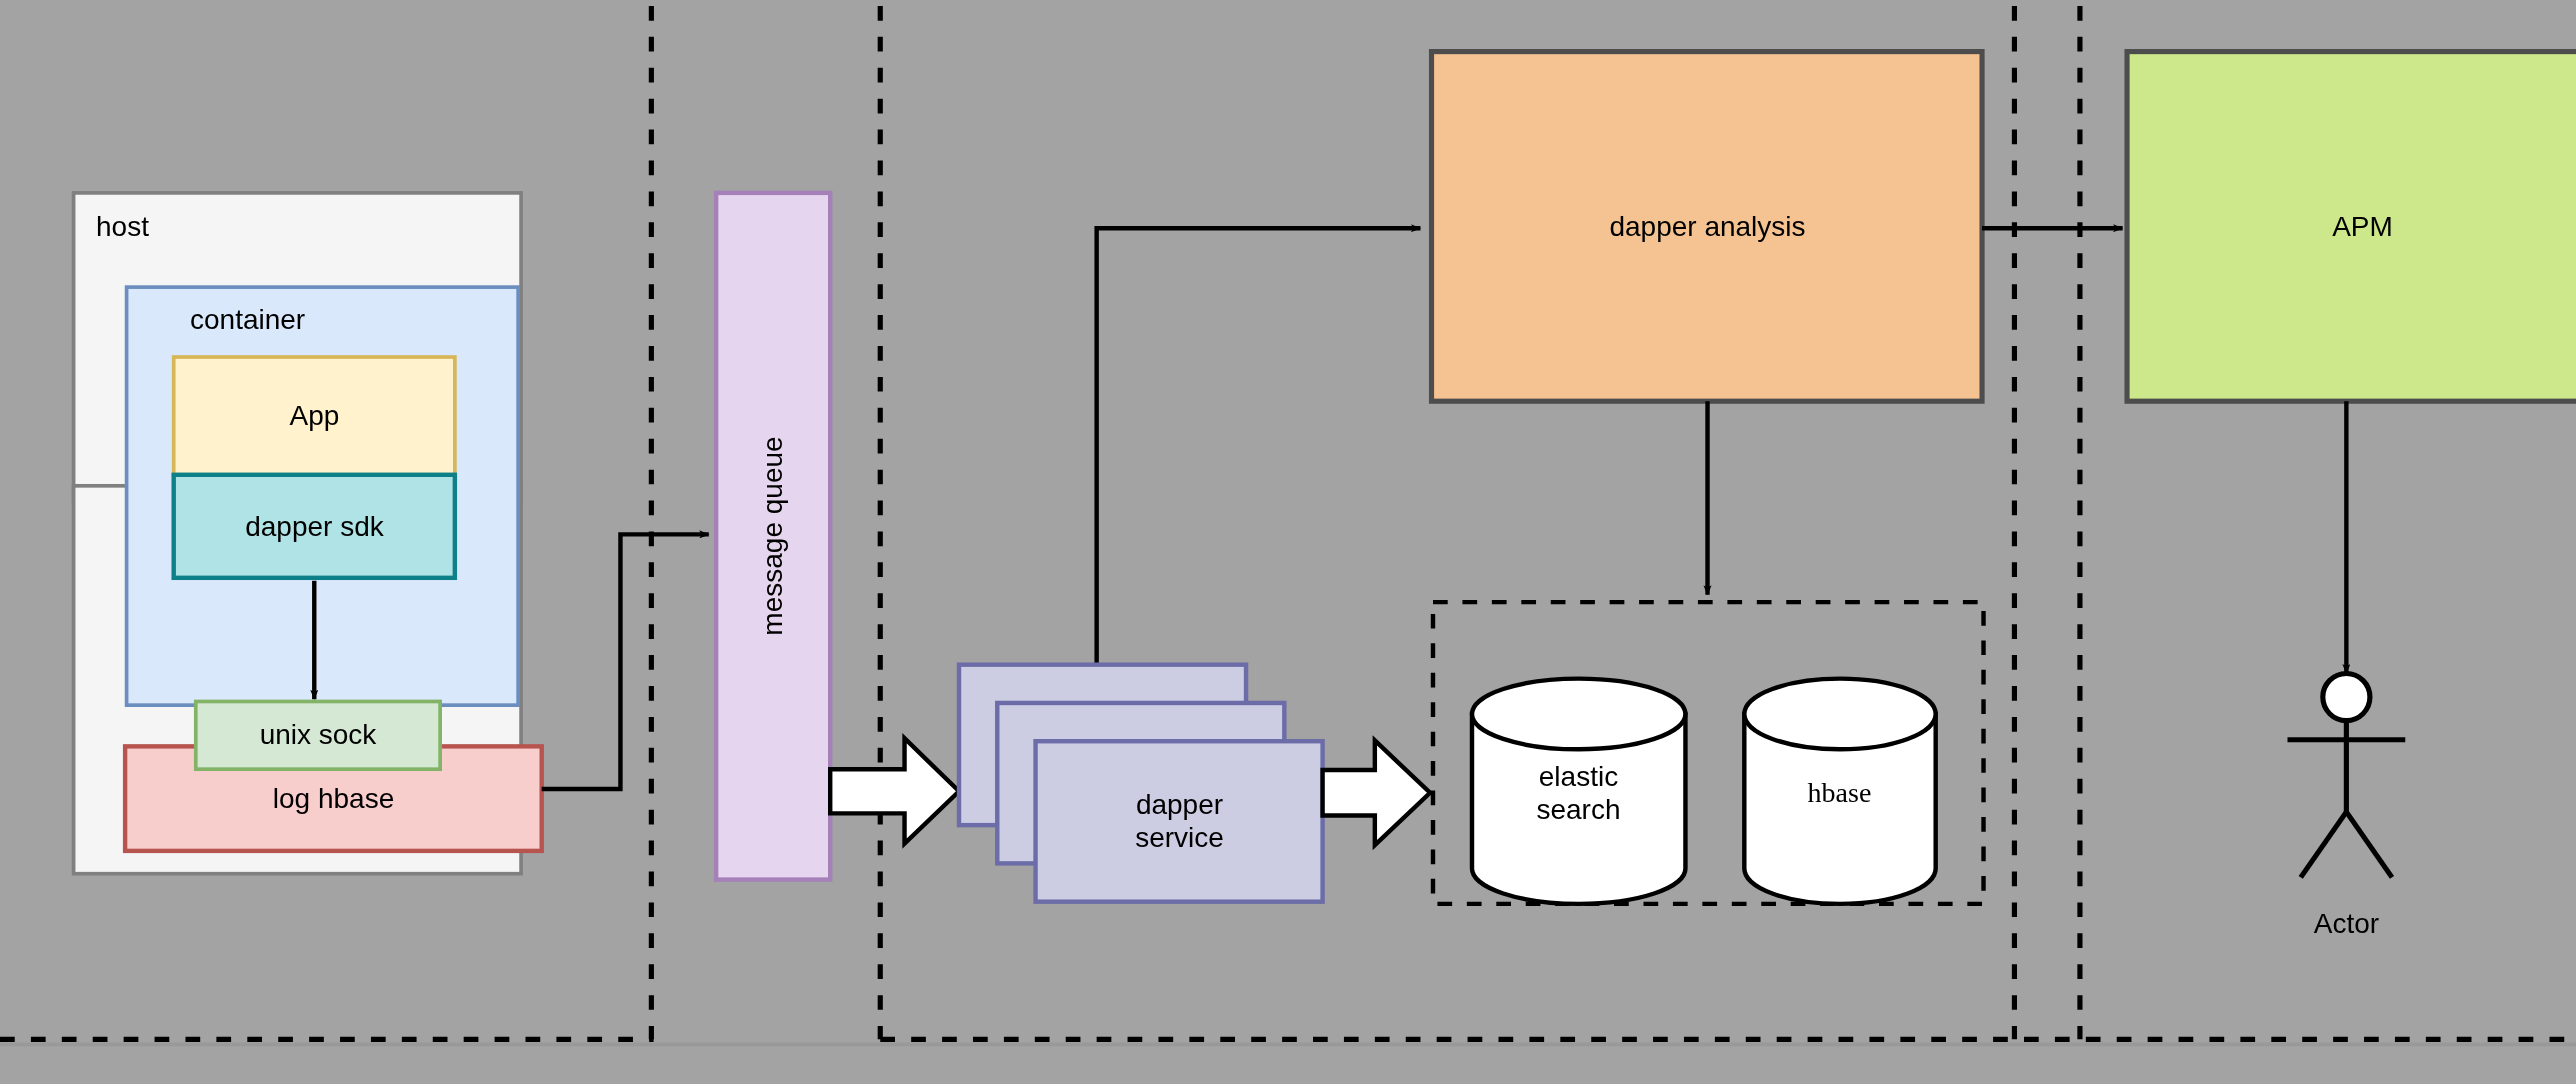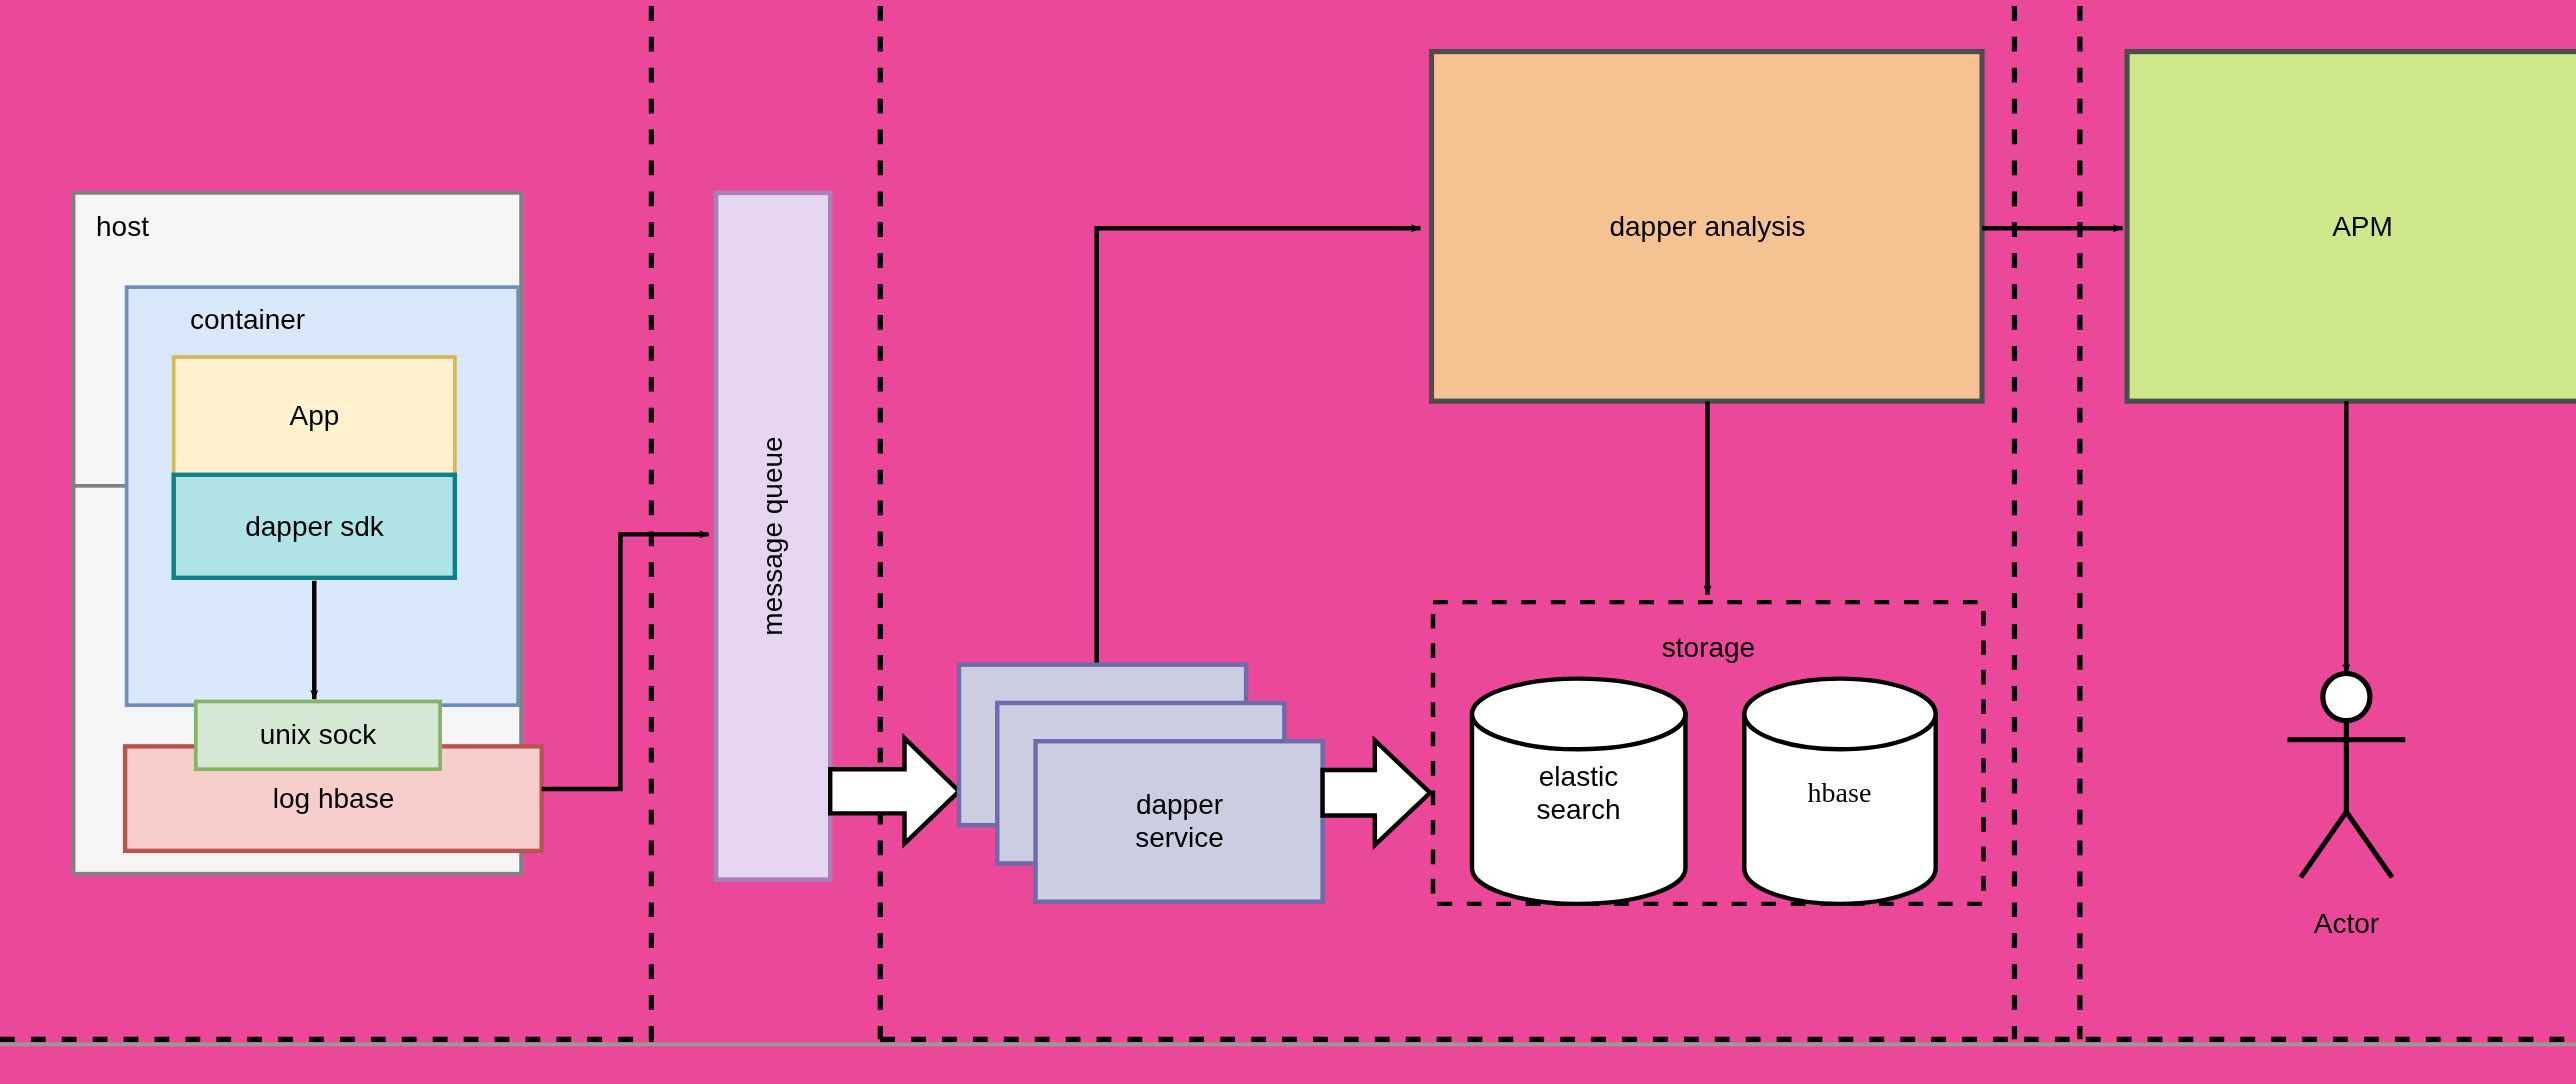--- a/index.html
+++ b/index.html
@@ -7,21 +7,21 @@
     padding: 0;
     background: #ffffff;
   }
   body {
     font-family: "Liberation Sans", sans-serif;
   }
   #canvas {
     position: relative;
     width: 2576px;
     height: 1085px;
-    background: #ec4899;
+    background: #a3a3a3;
     overflow: hidden;
   }
   #svgroot {
     position: absolute;
     left: 0;
     top: 0;
     width: 2576px;
     height: 1085px;
   }
   .node-label {
@@ -148,21 +148,20 @@
   <div class="node-label" style="left:125px; top:746px; width:417px; height:105px;">log hbase</div>
 
   <div class="vert-label" style="left:523px; top:514px; width:500px; height:44px;
               transform: rotate(-90deg);">message queue</div>
 
   <div class="node-label" style="left:1432px; top:52px; width:551px; height:350px;">dapper analysis</div>
 
   <div class="node-label" style="left:1036px; top:741px; width:287px; height:160px;">dapper
 service</div>
 
-  <div class="node-label" style="left:1433px; top:626px; width:551px; height:44px;">storage</div>
 
   <div class="node-label" style="left:1472px; top:749px; width:213px; height:88px;">elastic
 search</div>
 
   <div class="node-label" style="left:1744px; top:749px; width:191px; height:88px;font-family:Liberation Serif, serif;">hbase</div>
 
   <div class="node-label" style="left:2127px; top:52px; width:471px; height:350px;">APM</div>
 
   <div class="node-label" style="left:2251px; top:902px; width:191px; height:44px;">Actor</div>
 

